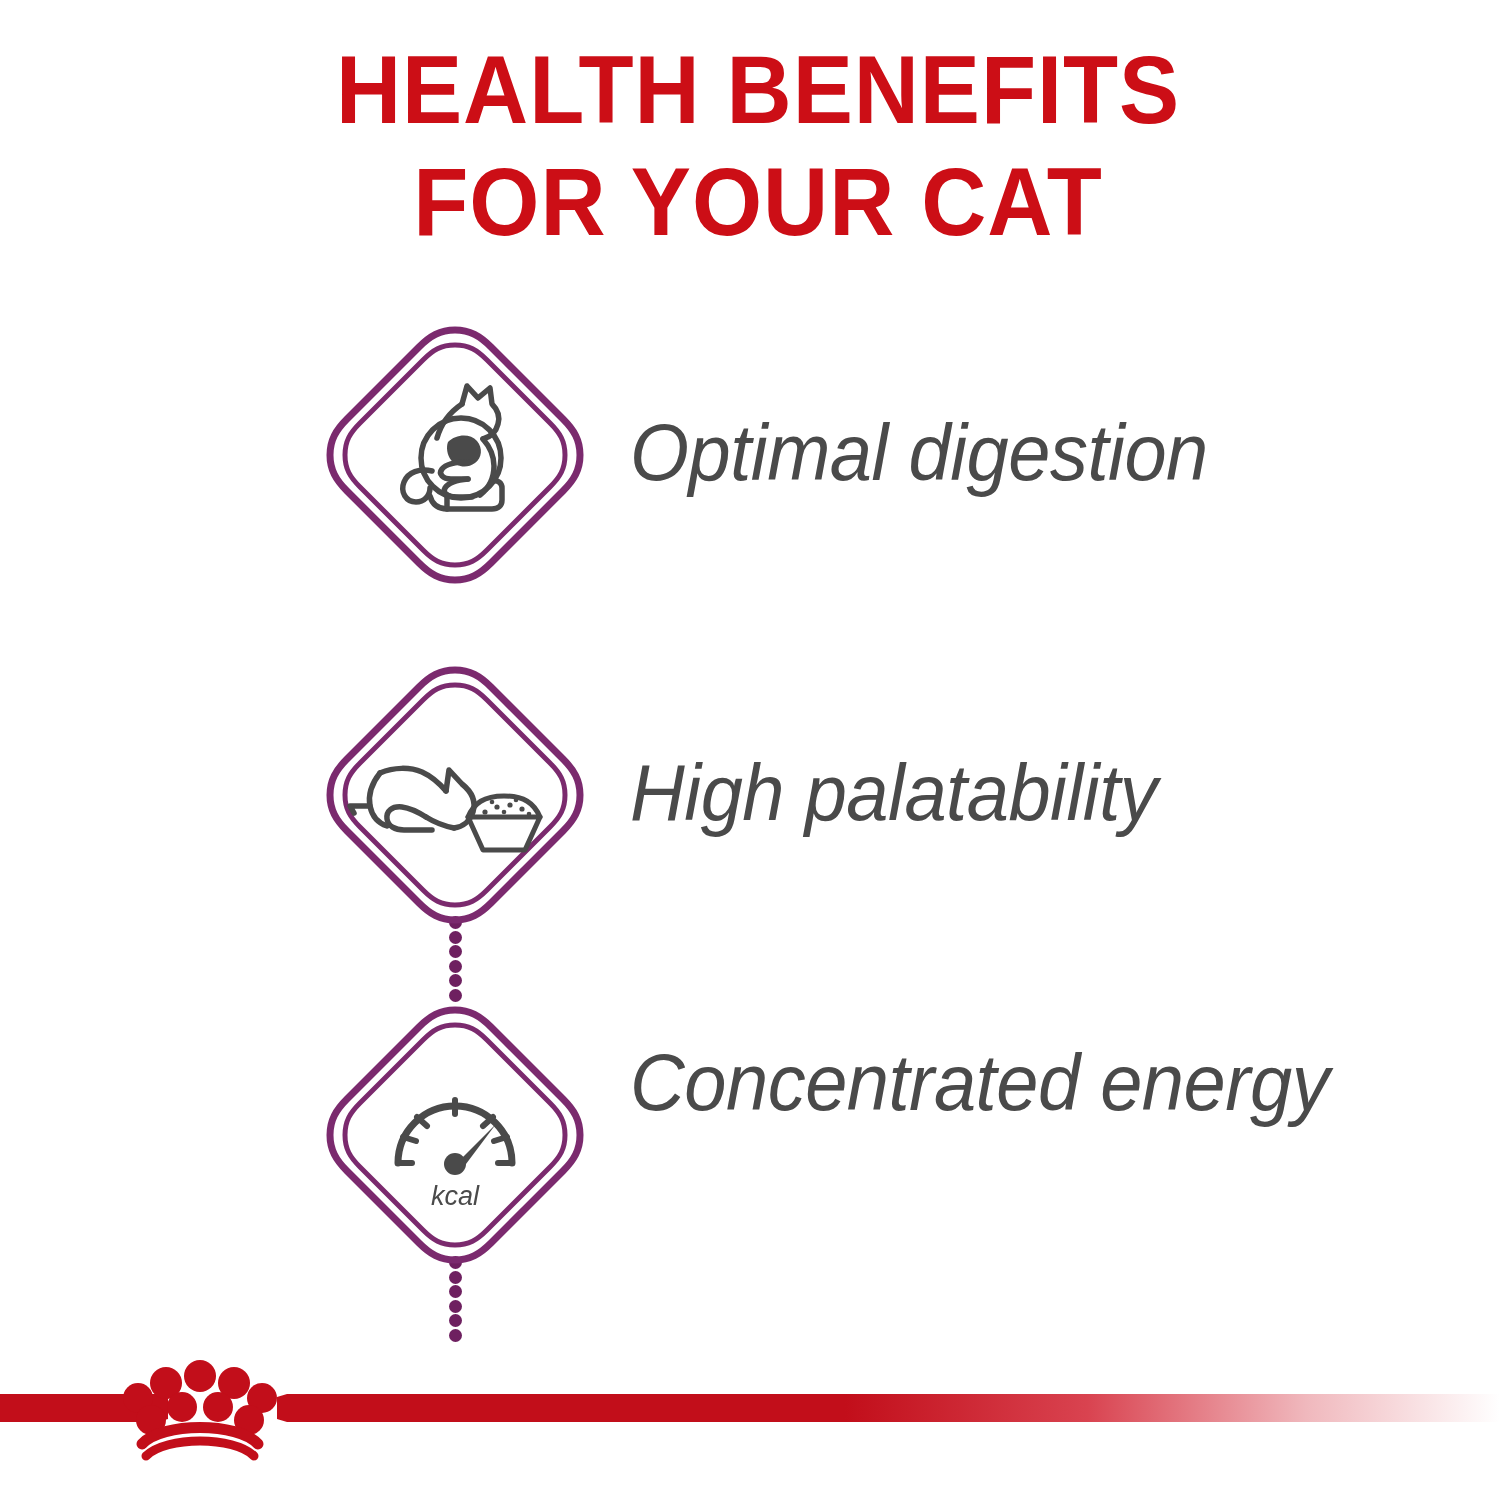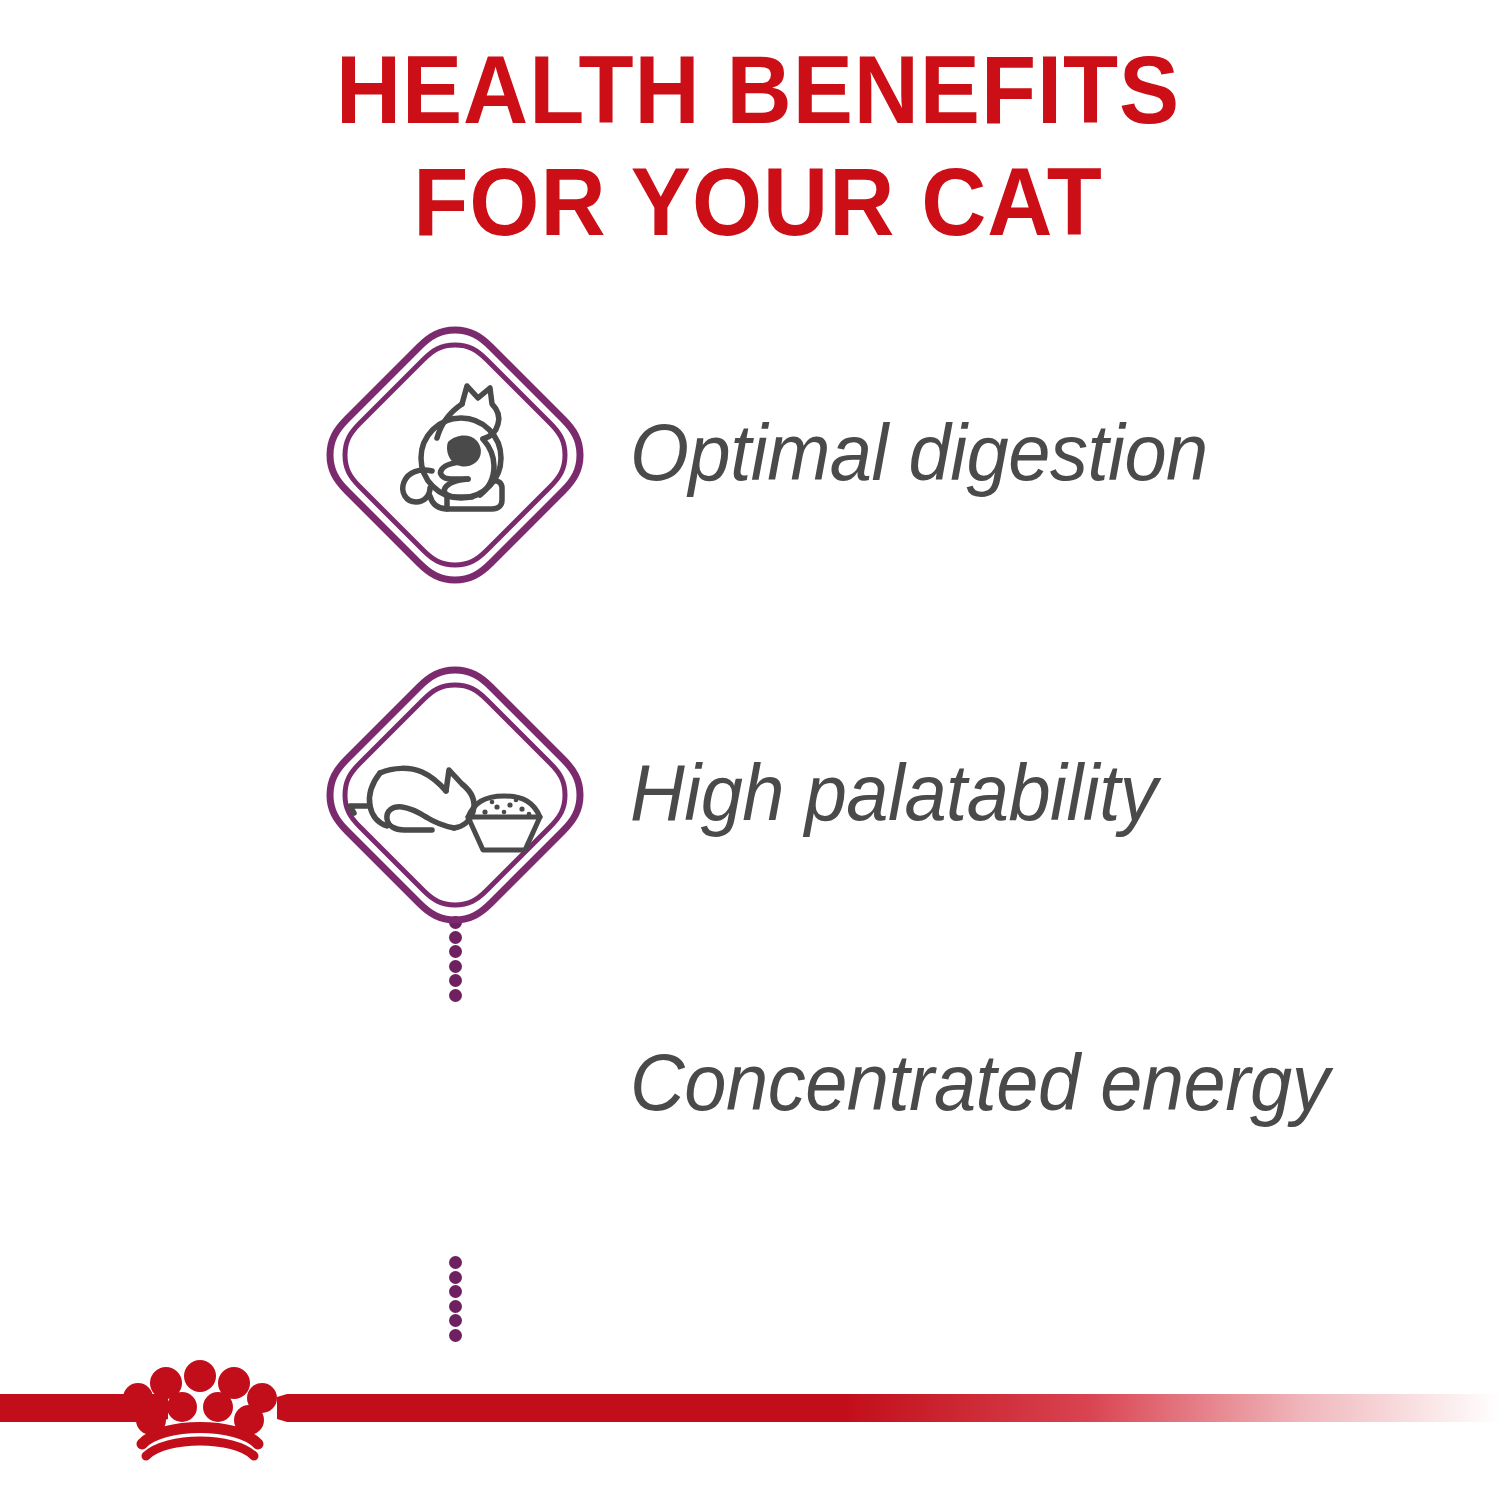--- a/index.html
+++ b/index.html
@@ -341,20 +341,69 @@
   <div class="connector c1">
     <span class="dot"></span>
     <span class="dot"></span>
     <span class="dot"></span>
     <span class="dot"></span>
     <span class="dot"></span>
     <span class="dot"></span>
   </div>
 
   <div class="benefit-row r2">
+    <div class="icon-frame">
+      <svg width="270" height="270" viewBox="0 0 270 270" xmlns="http://www.w3.org/2000/svg">
+        <g fill="none" stroke="#7B2A6E" stroke-width="7" stroke-linecap="round" stroke-linejoin="round">
+          <path d="M135 10
+                   C 150 10 160 16 171 27
+                   L 243 99
+                   C 254 110 260 120 260 135
+                   C 260 150 254 160 243 171
+                   L 171 243
+                   C 160 254 150 260 135 260
+                   C 120 260 110 254 99 243
+                   L 27 171
+                   C 16 160 10 150 10 135
+                   C 10 120 16 110 27 99
+                   L 99 27
+                   C 110 16 120 10 135 10 Z"></path>
+          <path d="M135 25
+                   C 149 25 157 30 167 40
+                   L 230 103
+                   C 240 113 245 121 245 135
+                   C 245 149 240 157 230 167
+                   L 167 230
+                   C 157 240 149 245 135 245
+                   C 121 245 113 240 103 230
+                   L 40 167
+                   C 30 157 25 149 25 135
+                   C 25 121 30 113 40 103
+                   L 103 40
+                   C 113 30 121 25 135 25 Z" stroke-width="5"></path>
+        </g>
+
+        <path d="M78 163 A 57 57 0 1 1 192 163" fill="none" stroke="#4A4A4A" stroke-width="7" stroke-linecap="round"></path>
+
+        <g stroke="#4A4A4A" stroke-width="6" stroke-linecap="round">
+          <line x1="78" y1="163" x2="92" y2="163"></line>
+          <line x1="83" y1="137" x2="96" y2="141"></line>
+          <line x1="97" y1="117" x2="107" y2="126"></line>
+          <line x1="135" y1="100" x2="135" y2="114"></line>
+          <line x1="173" y1="117" x2="163" y2="126"></line>
+          <line x1="187" y1="137" x2="174" y2="141"></line>
+          <line x1="192" y1="163" x2="178" y2="163"></line>
+        </g>
+
+        <path d="M134 166 L 176 124 L 140 172 Z" fill="#4A4A4A"></path>
+        <circle cx="135" cy="164" r="11" fill="#4A4A4A"></circle>
+
+        <text x="135" y="205" text-anchor="middle" font-family="Liberation Sans, sans-serif" font-size="27" fill="#4A4A4A">kcal</text>
+      </svg>
+    </div>
     <div class="benefit-label">Concentrated energy</div>
   </div>
 
 </div>
 
 <div id="footer-band">
   <div id="band-left"></div>
   <div id="band-right"></div>
 
   <div id="crown-logo">

